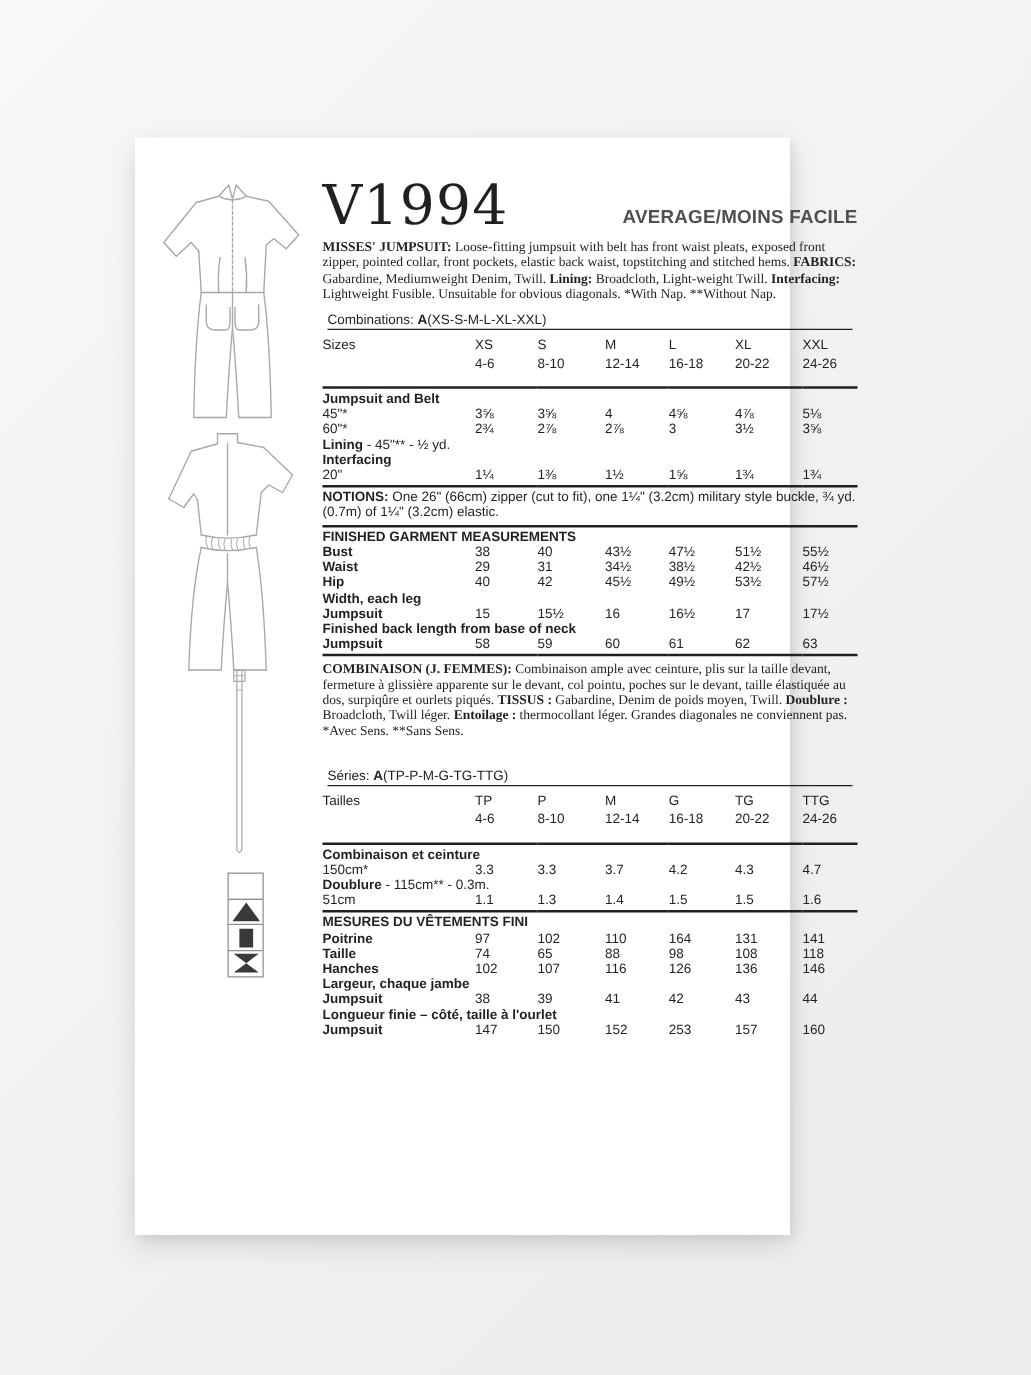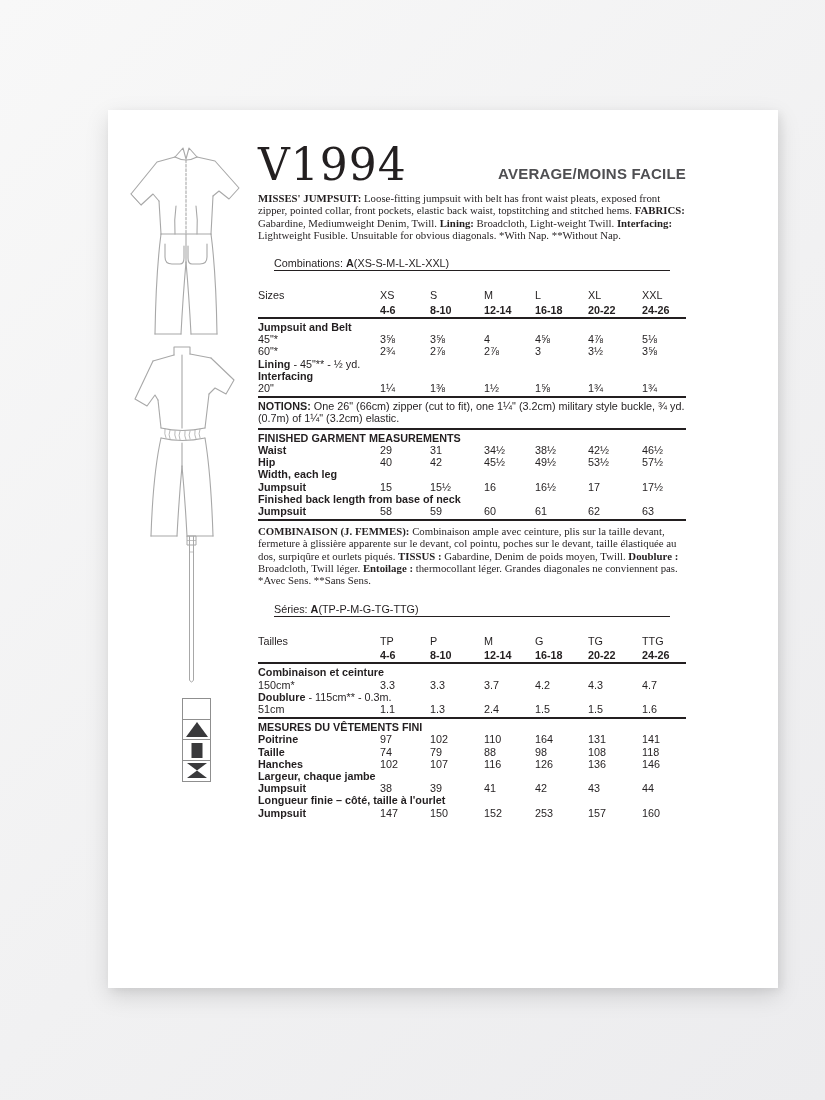--- a/index.html
+++ b/index.html
@@ -9,21 +9,21 @@
   }
   *{box-sizing:border-box;margin:0;padding:0;}
   html,body{width:825px;height:1100px;}
   body{
     font-family:"Liberation Sans",sans-serif;
     color:var(--ink);
     background:linear-gradient(135deg,#f8f8f8 0%,#f1f1f2 55%,#ececee 100%);
     position:relative;overflow:hidden;
   }
   .page{
-    position:absolute;left:108px;top:110px;width:670px;height:878px;
+    position:absolute;left:108px;top:110px;width:524px;height:878px;
     background:#ffffff;
     box-shadow:0 8px 22px rgba(0,0,0,0.13),3px 3px 8px rgba(0,0,0,0.06);
   }
   .art{position:absolute;}
   .art svg{display:block;}
   .content{
     position:absolute;left:150px;top:26px;width:428px;
     font-size:10.8px;line-height:12.3px;
   }
   b{font-weight:bold;}
@@ -33,35 +33,35 @@
   }
   .title{
     font-family:"DejaVu Serif",serif;font-weight:normal;
     font-size:44px;line-height:42px;letter-spacing:1px;
   }
   .difficulty{
     font-size:15px;font-weight:bold;color:var(--muted);
     letter-spacing:0.2px;padding-bottom:6px;
   }
   p.desc{margin:6px 0 9px;font-family:Liberation Serif, serif;}
-  p.desc-fr{margin:4px 0 9px;}
-  p.intro{margin:16px;padding-bottom:1px;border-bottom:1px solid var(--ink);}
+  p.desc-fr{margin:4px 0 24px;}
+  p.intro{margin:4px;padding-bottom:1px;border-bottom:1px solid var(--ink);}
   p.rule-after{border-bottom:2px solid var(--ink);padding:2px 0 3px;}
   .size-table{
     width:100%;border-collapse:collapse;table-layout:fixed;
     border-bottom:2px solid var(--ink);
   }
   .size-table.no-rule{border-bottom:none;}
   .size-table th,.size-table td{
     font:inherit;text-align:left;padding:0;vertical-align:top;line-height:12.2px;
     white-space:nowrap;overflow:visible;
   }
   .size-table thead th{font-weight:normal;padding-top:2px;}
   .size-table thead tr.ranges th{
-    font-weight:bold;border-bottom:2px solid var(--ink);padding-bottom:1px;
+    font-weight:normal;border-bottom:2px solid var(--ink);padding-bottom:12px;
   }
   .size-table tbody tr:first-child td{padding-top:2px;}
   .size-table tbody tr:last-child td{padding-bottom:2px;}
   col.c0{width:122px;}col.c1{width:50px;}col.c2{width:54px;}
   col.c3{width:51px;}col.c4{width:53px;}col.c5{width:54px;}col.c6{width:44px;}
   .symbols{position:absolute;left:74px;top:588px;width:29px;}
   .sym{
     width:29px;height:22px;border:1.5px solid #8f8f8f;background:#fff;
     display:flex;align-items:center;justify-content:center;margin-top:-1.5px;
   }
@@ -247,20 +247,29 @@
           <col class="c3">
           <col class="c4">
           <col class="c5">
           <col class="c6">
         </colgroup>
       <tbody>
           <tr>
             <td colspan="7"><b>FINISHED GARMENT MEASUREMENTS</b></td>
           </tr>
           <tr>
+            <td><b>Bust</b></td>
+            <td>38</td>
+            <td>40</td>
+            <td>43½</td>
+            <td>47½</td>
+            <td>51½</td>
+            <td>55½</td>
+          </tr>
+          <tr>
             <td><b>Waist</b></td>
             <td>29</td>
             <td>31</td>
             <td>34½</td>
             <td>38½</td>
             <td>42½</td>
             <td>46½</td>
           </tr>
           <tr>
             <td><b>Hip</b></td>
@@ -345,21 +354,21 @@
             <td>4.3</td>
             <td>4.7</td>
           </tr>
           <tr>
             <td colspan="7"><b>Doublure</b><span> - 115cm** - 0.3m.</span></td>
           </tr>
           <tr>
             <td><span>51cm</span></td>
             <td>1.1</td>
             <td>1.3</td>
-            <td>2.4</td>
+            <td>1.4</td>
             <td>1.5</td>
             <td>1.5</td>
             <td>1.6</td>
           </tr>
         </tbody>
     </table>
 
 
     <table class="size-table no-rule">
       <colgroup>
@@ -380,21 +389,21 @@
             <td>97</td>
             <td>102</td>
             <td>110</td>
             <td>164</td>
             <td>131</td>
             <td>141</td>
           </tr>
           <tr>
             <td><b>Taille</b></td>
             <td>74</td>
-            <td>79</td>
+            <td>65</td>
             <td>88</td>
             <td>98</td>
             <td>108</td>
             <td>118</td>
           </tr>
           <tr>
             <td><b>Hanches</b></td>
             <td>102</td>
             <td>107</td>
             <td>116</td>

